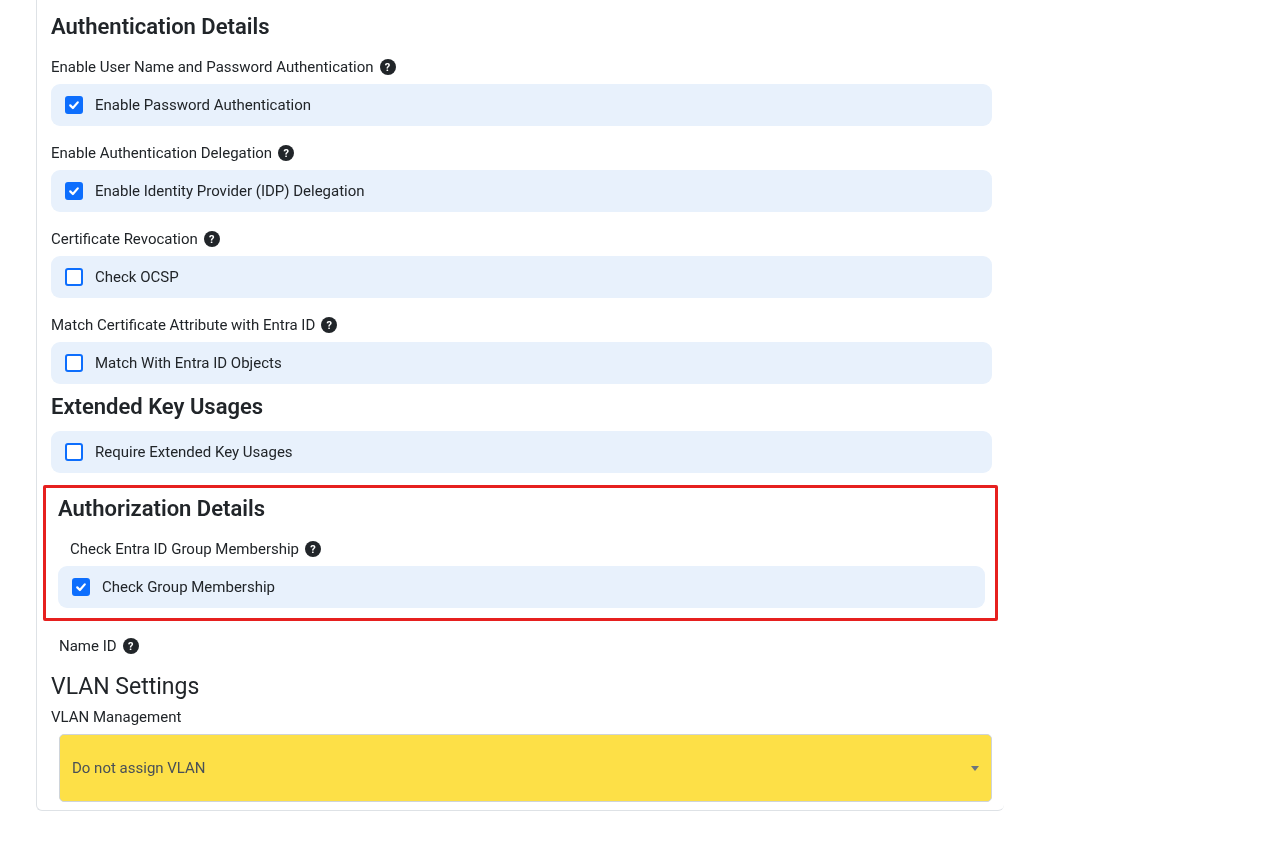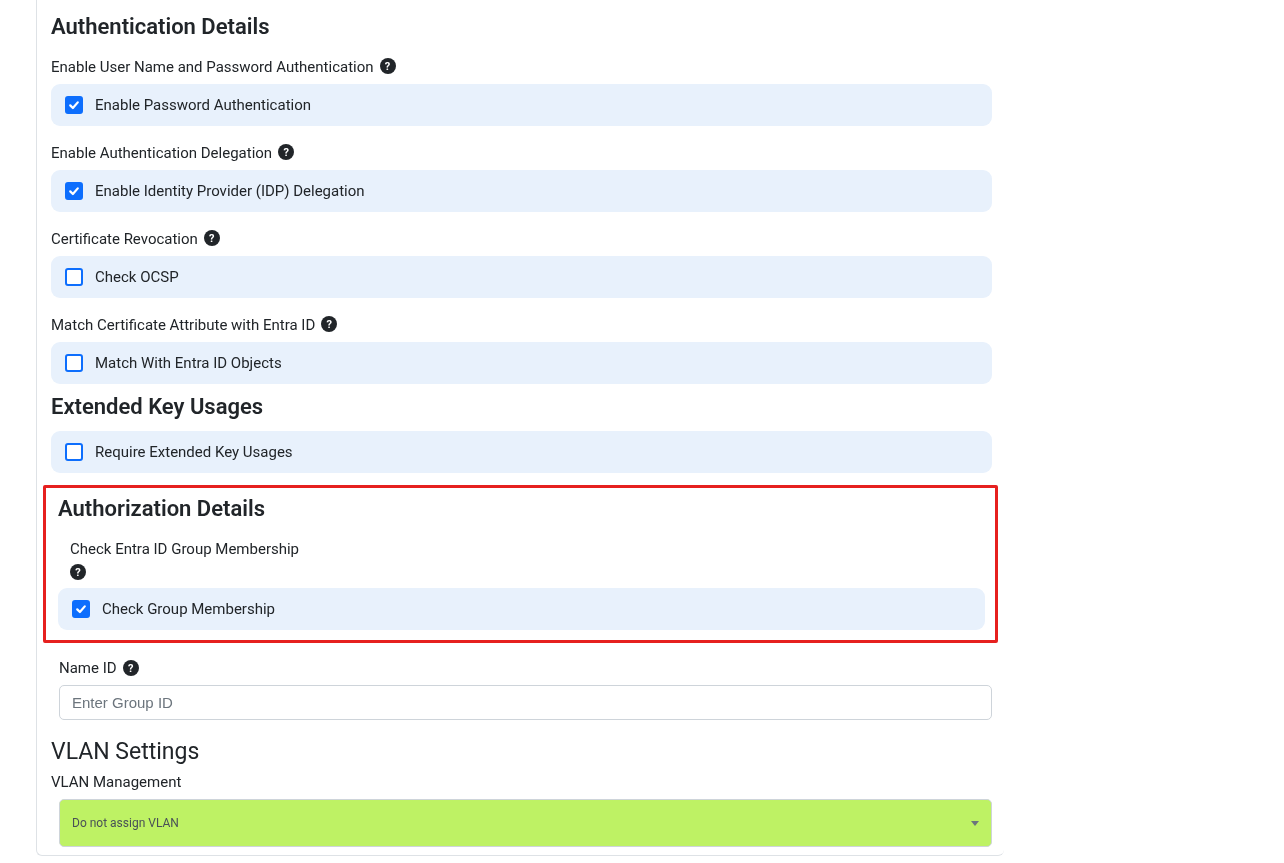--- a/index.html
+++ b/index.html
@@ -35,20 +35,21 @@
     font-weight: 600;
     margin: 10px 0 10px 14px;
     color: #212529;
     line-height: 1.2;
   }
   .field-label {
     font-size: 15px;
     margin: 18px 0 8px 14px;
     color: #212529;
     display: flex;
+    align-items: center;
     gap: 6px;
   }
   .help-icon {
     display: inline-flex;
     width: 16px;
     height: 16px;
     border-radius: 50%;
     background: #212529;
     color: #fff;
     font-size: 11px;
@@ -93,21 +94,21 @@
     font-size: 15px;
     color: #212529;
   }
   .highlight-box {
     border: 3px solid #e6201f;
     border-radius: 2px;
     margin: 12px 6px 8px 6px;
     padding: 4px 4px 10px 4px;
   }
   .highlight-box h2.section-title { margin-left: 8px; margin-top: 4px; }
-  .highlight-box .field-label { margin-left: 20px; flex-direction: column; }
+  .highlight-box .field-label { margin-left: 20px; }
   .highlight-box .check-row { margin-left: 8px; margin-right: 6px; text-align: center; }
   .text-input {
     margin: 0 12px 0 22px;
     display: block;
   }
   .text-input input {
     width: 100%;
     border: 1px solid #ced4da;
     border-radius: 5px;
     padding: 8px 12px;
@@ -117,24 +118,24 @@
   }
   .text-input input::placeholder { color: #6c757d; }
   .select-wrap {
     margin: 0 12px 0 22px;
     position: relative;
   }
   .select {
     width: 100%;
     border: 1px solid #ced4da;
     border-radius: 5px;
-    padding: 16px 12px;
-    font-size: 12px;
+    padding: 24px 12px;
+    font-size: 15px;
     color: #495057;
-    background: #bef264;
+    background: #fde047;
     display: flex;
     align-items: center;
     justify-content: space-between;
     cursor: pointer;
   }
   .select .caret {
     width: 0; height: 0;
     border-left: 4px solid transparent;
     border-right: 4px solid transparent;
     border-top: 5px solid #6c757d;
@@ -234,23 +235,20 @@
               </svg>
           </span>
           <span class="check-label">Check Group Membership</span>
         </div>
       </div>
 
       <div class="group-id-label">
         <span>Name ID</span>
         <span class="help-icon">?</span>
       </div>
-      <div class="text-input">
-        <input type="text" placeholder="Enter Group ID" style="">
-      </div>
 
       <h2 class="vlan-title">VLAN Settings</h2>
       <div class="vlan-label">VLAN Management</div>
       <div class="select-wrap">
         <div class="select">
           <span>Do not assign VLAN</span>
           <span class="caret"></span>
         </div>
       </div>
 

